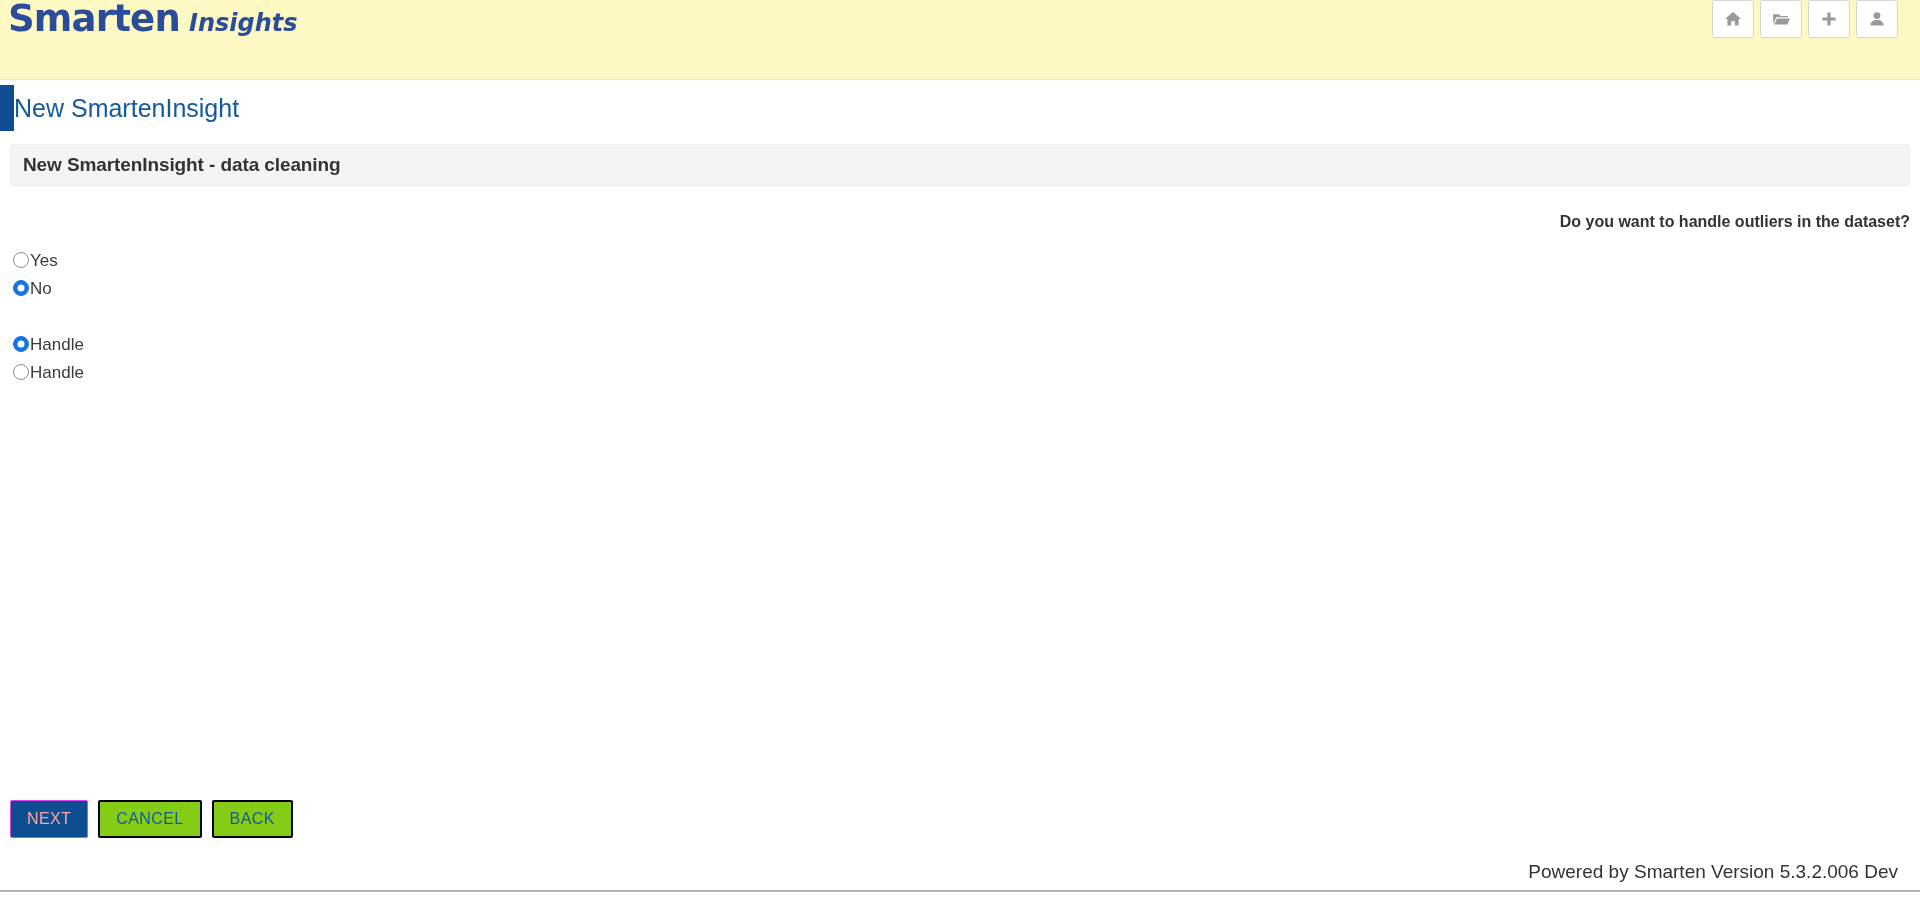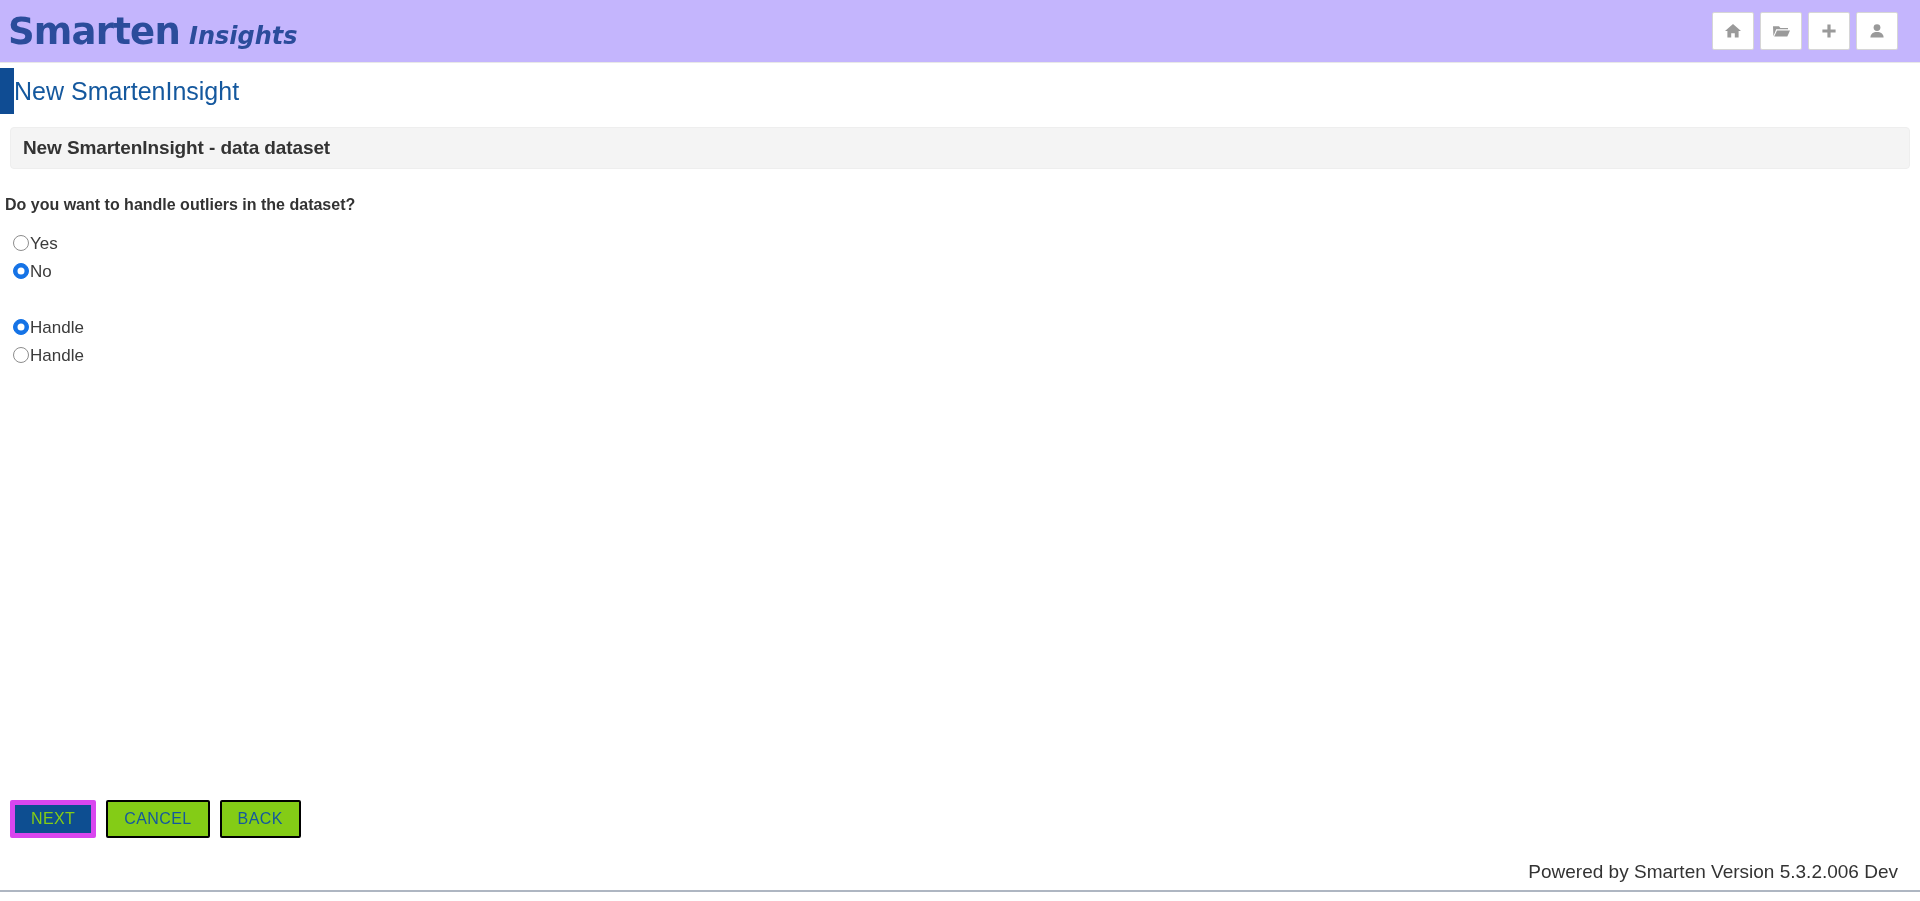--- a/index.html
+++ b/index.html
@@ -10,25 +10,25 @@
     width: 1920px;
     height: 901px;
     background: #ffffff;
     font-family: "Liberation Sans", sans-serif;
     overflow: hidden;
   }
 
   
   .topbar {
     position: relative;
-    height: 63px;
-    background: #c4b5fd;
+    height: 80px;
+    background: #fef9c3;
     border-bottom: 1px solid #e8e8e8;
     display: flex;
-    align-items: center;
+    align-items: flex-start;
     justify-content: space-between;
     padding: 0 22px 0 8px;
   }
   .brand {
     display: flex;
     align-items: baseline;
     gap: 9px;
     user-select: none;
   }
   .brand-main {
@@ -111,20 +111,21 @@
   .form-body {
     padding: 26px 10px 0 5px;
   }
   .field-group { margin-bottom: 12px; }
   .field-label {
     font-size: 16px;
     font-weight: 700;
     color: #333333;
     margin: 0 0 16px 0;
     line-height: 1.2;
+    text-align: right;
   }
   .radio-row {
     display: flex;
     align-items: center;
     height: 26px;
     margin-bottom: 2px;
     cursor: pointer;
     width: max-content;
   }
   .radio {
@@ -176,22 +177,22 @@
     font-family: "Liberation Sans", sans-serif;
     letter-spacing: 0.4px;
     border-radius: 2px;
     display: flex;
     align-items: center;
     justify-content: center;
     cursor: pointer;
   }
   .btn-primary {
     background: #0d4e91;
-    color: #84cc16;
-    border: 5px solid #d946ef;
+    color: #fca5a5;
+    border: 1px solid #d946ef;
   }
   .btn-secondary {
     background: #84cc16;
     color: #14589e;
     border: 2px solid #000000;
   }
 
   
   .footer {
     position: absolute;
@@ -259,21 +260,21 @@
   </div>
 </div>
 
 <div class="page-title-row">
   <div class="title-accent"></div>
   <div class="page-title">New SmartenInsight</div>
 </div>
 
 <div class="section-wrap">
   <div class="section-header">
-    <span class="section-header-title">New SmartenInsight - data dataset</span>
+    <span class="section-header-title">New SmartenInsight - data cleaning</span>
   </div>
 </div>
 
 <div class="form-body">
 
   <div class="field-group">
     <p class="field-label">Do you want to handle outliers in the dataset?</p>
 
     <div class="radio-row">
       <span class="radio"></span>

